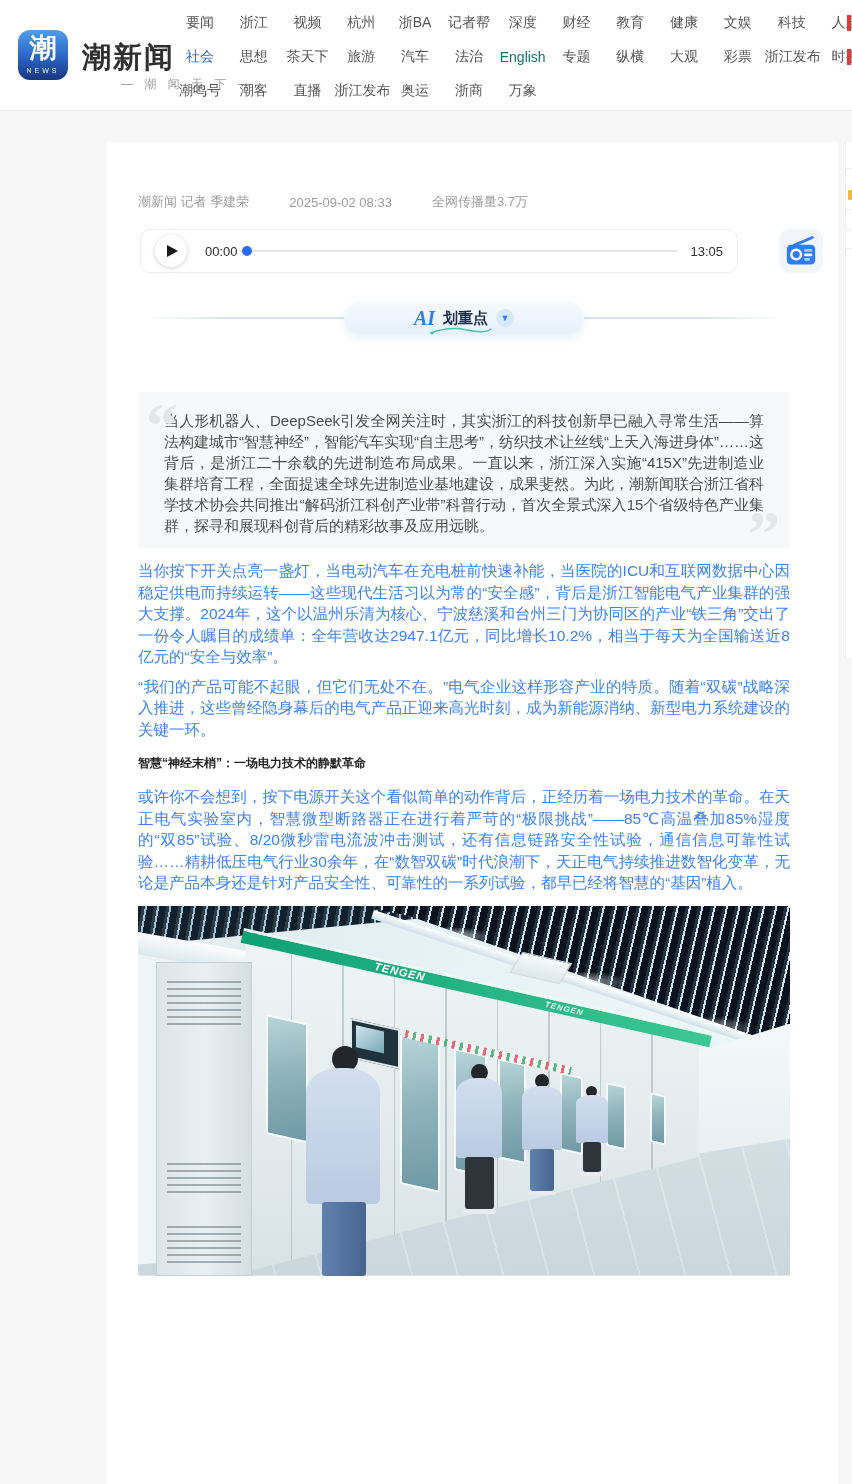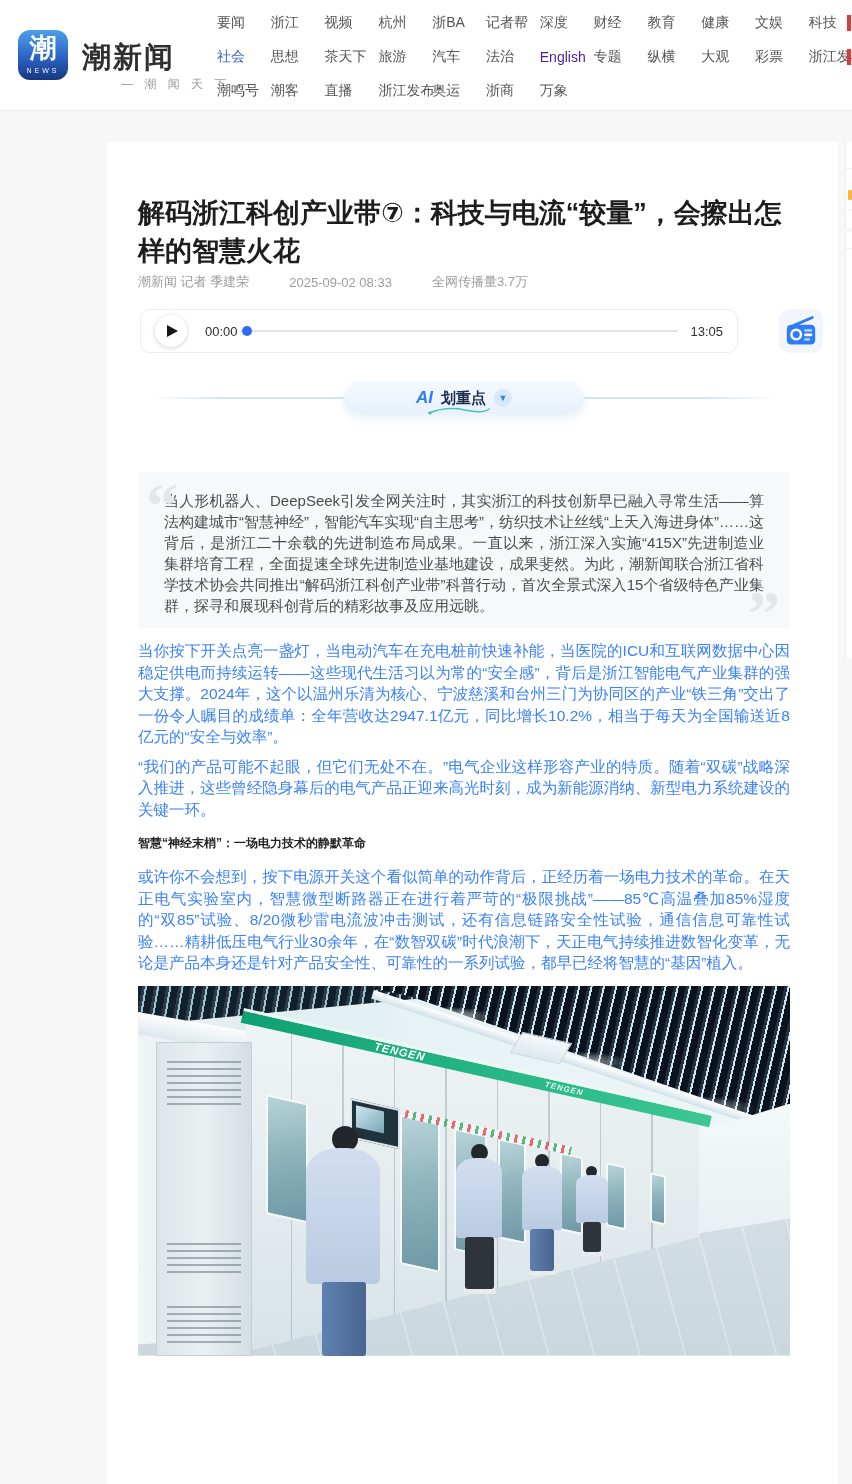--- a/index.html
+++ b/index.html
@@ -11,23 +11,23 @@
     border-bottom:1px solid #ebebeb; }
   .logo-box { position:absolute; left:18px; top:30px; width:50px; height:50px;
     border-radius:12px; background:linear-gradient(180deg,#4e9fe8 0%,#2b63c4 55%,#16377f 100%);
     color:#fff; text-align:center; overflow:hidden; }
   .logo-char { display:block; font-size:27px; font-weight:bold; line-height:36px; }
   .logo-sub { display:block; font-size:7px; letter-spacing:3px; line-height:9px; opacity:.95; }
   .brand-name { position:absolute; left:82px; top:38px; font-size:29px; font-weight:bold; color:#2f2f2f; letter-spacing:2px;}
   .brand-tagline { position:absolute; left:85px; top:76px; font-size:12px; color:#9a9a9a; letter-spacing:4px;margin-left:36px; }
   .nav { position:absolute; left:173px; top:6px; }
   .nav-row { display:grid; grid-template-columns:repeat(13,53.8px); height:34px; align-items:center; }
-  .nav-item { text-align:center; font-size:14px; color:#565656; white-space:nowrap; cursor:pointer;margin-left:44px; }
+  .nav-item { text-align:center; font-size:14px; color:#565656; white-space:nowrap; cursor:pointer; }
   .nav-item.active { color:#3566c4; }
-  .nav-item.dark { color:#4c1d95; }
+  .nav-item.dark { color:#0f766e; }
   .nav-red { position:absolute; width:4px; height:16px; background:#dd3a3a; right:-173px; }
   .red1 { top:15px; right:0; } .red2 { top:49px; right:0; }
   .nav-red-wrap { position:absolute; right:0; top:0; width:6px; height:111px; }
   .nav-red-wrap .nav-red { position:absolute; left:1px; }
 
   
   .side-strip { position:absolute; left:845px; width:7px; background:#fff; border-left:1px solid #ededed; }
   .side-strip .divider { height:1px; background:#f0f0f0; margin-top:0; }
   .side-dot { position:absolute; left:2px; width:4px; height:10px; background:#f5b642; border-radius:1px; }
 
@@ -56,21 +56,21 @@
     background:#f2f6fb; display:flex; align-items:center; justify-content:center; cursor:pointer; }
 
   
   .ai-row { position:relative; height:32px; margin-bottom:58px; }
   .ai-line { position:absolute; left:10px; right:10px; top:15px; height:2px; border-radius:1px;
     background:linear-gradient(90deg,rgba(209,226,243,0),#d4e4f4 12%,#d4e4f4 88%,rgba(209,226,243,0)); }
   .ai-pill { position:absolute; left:50%; top:0; transform:translateX(-50%);
     width:240px; height:32px; border-radius:16px;
     background:linear-gradient(180deg,#f4f9fe,#e7f1fb); box-shadow:0 4px 10px rgba(130,170,215,.18);
     display:flex; align-items:center; justify-content:center; gap:8px; cursor:pointer; }
-  .ai-word { font-size:17px; font-weight:bold; font-style:italic; color:#2f7ef0; }
+  .ai-word { font-size:20px; font-weight:bold; font-style:italic; color:#2f7ef0;font-family:Liberation Serif, serif; }
   .ai-label-wrap { position:relative; }
   .ai-label { font-size:15px; font-weight:bold; color:#1d2d4d; }
   .ai-swoosh { position:absolute; left:-14px; bottom:-7px; }
   .ai-caret { width:18px; height:18px; border-radius:50%; background:#d7e8fa;
     display:flex; align-items:center; justify-content:center; }
   .ai-caret span { font-size:9px; color:#2f7ef0; line-height:1; }
 
   
   .quote { position:relative; background:#f7f8f9; padding:18px 26px 12px;
     font-size:15px; line-height:21px; color:#4c4c4c; text-align:justify; margin-bottom:12px; }
@@ -209,21 +209,20 @@
   <div class="divider" style="margin-top:26px;"></div>
   <div class="side-dot" style="top:48px;"></div>
   <div class="divider" style="margin-top:40px;"></div>
 </div>
 <div class="side-strip" style="top:232px;height:426px;">
   <div class="divider" style="margin-top:16px;"></div>
 </div>
 
 <div class="card">
 
-  <h1 class="title">解码浙江科创产业带⑦：科技与电流“较量”，会擦出怎样的智慧火花</h1>
 
   <div class="meta">
     <span>潮新闻 记者 季建荣</span>
     <span>2025-09-02 08:33</span>
     <span>全网传播量3.7万</span>
   </div>
 
   <div class="player-row">
     <div class="player">
       <div class="play-btn">

